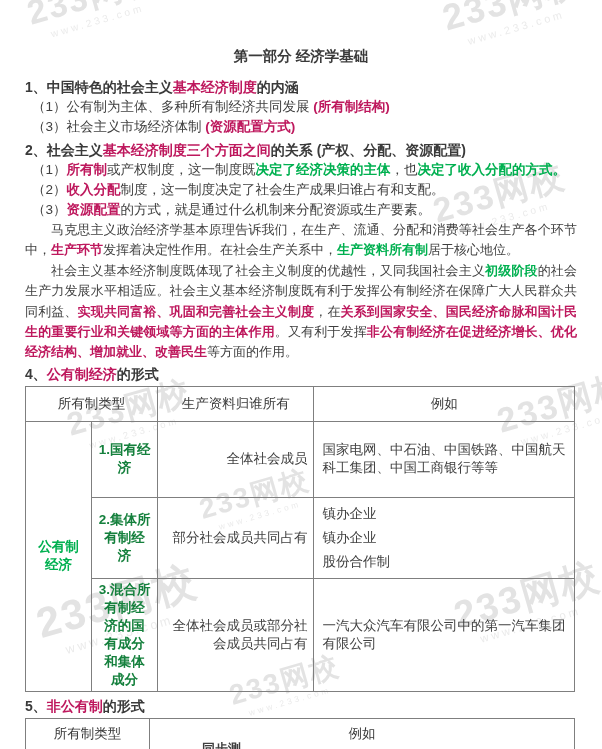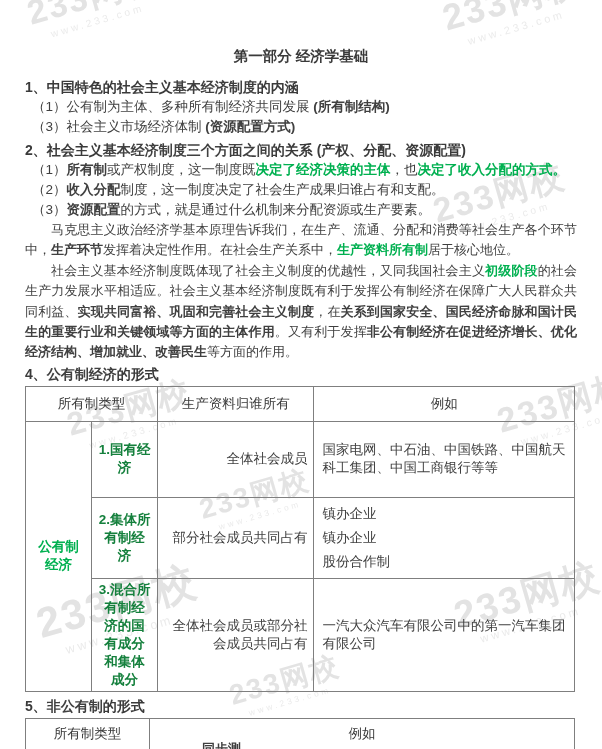--- a/index.html
+++ b/index.html
@@ -15,21 +15,21 @@
                 letter-spacing:3px; margin:-3px 0 0 1.6em; }
   .content { position:relative; z-index:1; padding:8px 25px 0 25px; }
   .title { text-align:center; font-weight:700; font-size:14.5px; line-height:20px;
            color:#3a3a3a; white-space:nowrap;margin-top:38px; }
   .h { font-weight:700; font-size:14px; line-height:20px; white-space:nowrap; color:#3a3a3a; }
   .h1m { margin-top:11px; } .h2m { margin-top:3px; } .h3m { margin-top:5px; }
   .h4m { margin-top:1px; } .h5m { margin-top:4px; }
   .li { font-size:13.5px; line-height:20px; padding-left:7px; white-space:nowrap; }
   .para { font-size:13px; line-height:20.4px; text-indent:26px;
           word-break:break-all; text-align:justify;font-family:Liberation Serif, serif; }
-  .c-red { color:#404040; } .c-green { color:#00b050; } .b { font-weight:700; }
+  .c-red { color:#be185d; } .c-green { color:#00b050; } .b { font-weight:700; }
   table { border-collapse:collapse; table-layout:fixed; margin-top:2px;
           font-size:13.5px; color:#3f3f3f; }
   .t1 { width:550px; } .t2 { width:550px; }
   td,th { border:1px solid #7f7f7f; vertical-align:middle; padding:2px 6px;
           word-break:break-all; }
   th { font-weight:400; text-align:center; color:#3a3a3a; }
   .t1 .col-group { width:96px; } .t1 .col-type { width:136px; }
   .t1 .col-owner { width:116px; } .t1 .col-ex { width:202px; }
   .t2 .col-group { width:85px; } .t2 .col-ex { width:323px; }
   .cell-center { text-align:right; }

